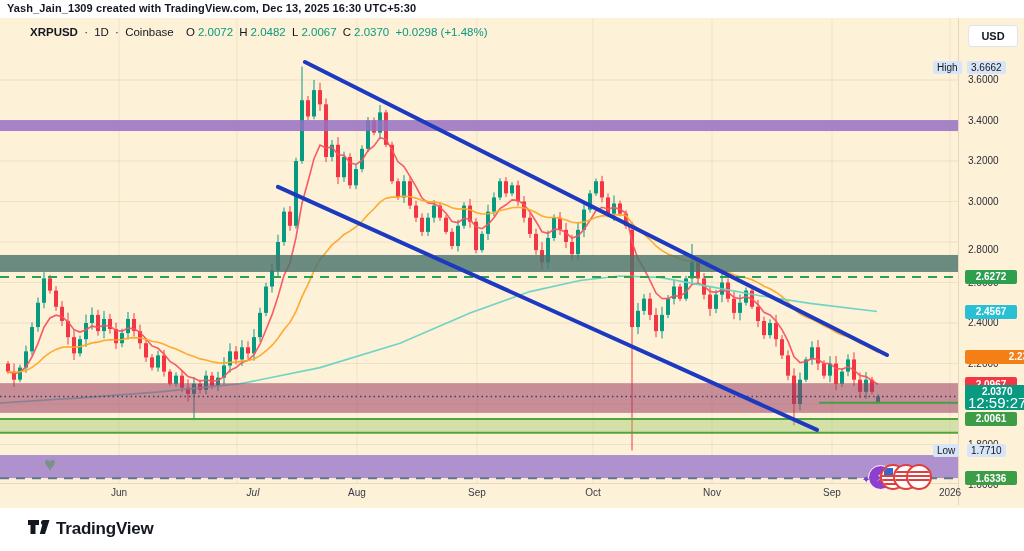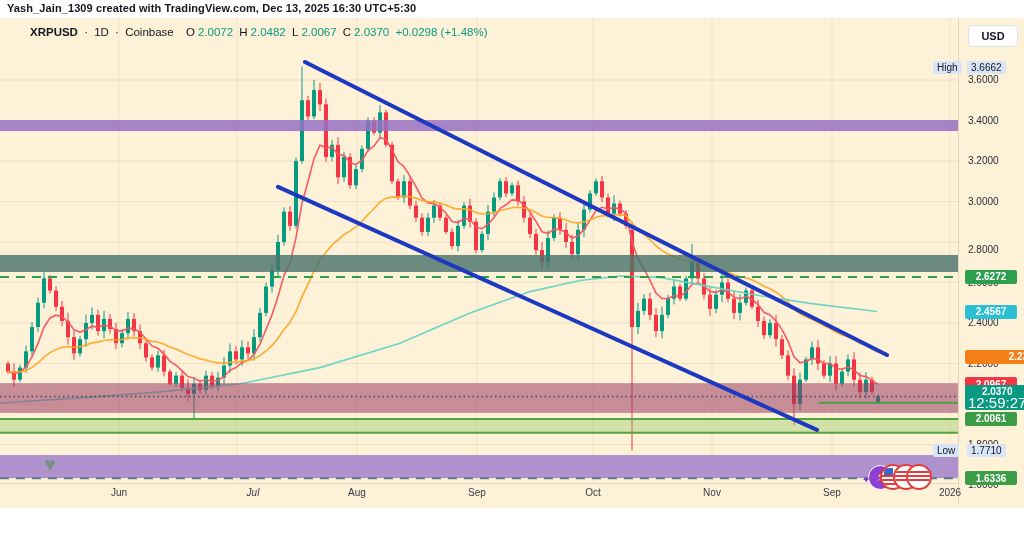--- a/index.html
+++ b/index.html
@@ -457,14 +457,24 @@
       <div class="t-label" style="left: 477px;">Sep</div>
       <div class="t-label" style="left: 593px;">Oct</div>
       <div class="t-label" style="left: 712px;">Nov</div>
       <div class="t-label" style="left: 832px;">Sep</div>
       <div class="t-label" style="left: 950px;">2026</div>
     </div>
 
   <div class="axis-sep-v"></div>
   <div class="axis-sep-h"></div>
 
+  <div class="footer">
+    <div class="tv-logo">
+      <svg width="22" height="18" viewBox="0 0 22 18">
+        <path fill="#131722" d="M0 0h11v5H7.5v9h-5V5H0z"></path>
+        <path fill="#131722" d="M12.5 0h6L14 14h-5.2z" transform="translate(3,0)"></path>
+        <circle cx="15.5" cy="2.5" r="2.5" fill="#131722"></circle>
+      </svg>
+      <span class="tv-brand">TradingView</span>
+    </div>
+  </div>
 
 </div>
 
 </body></html>

